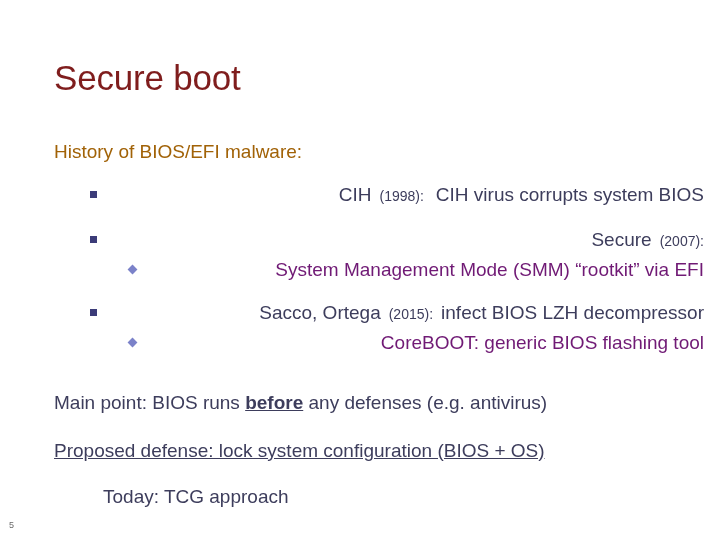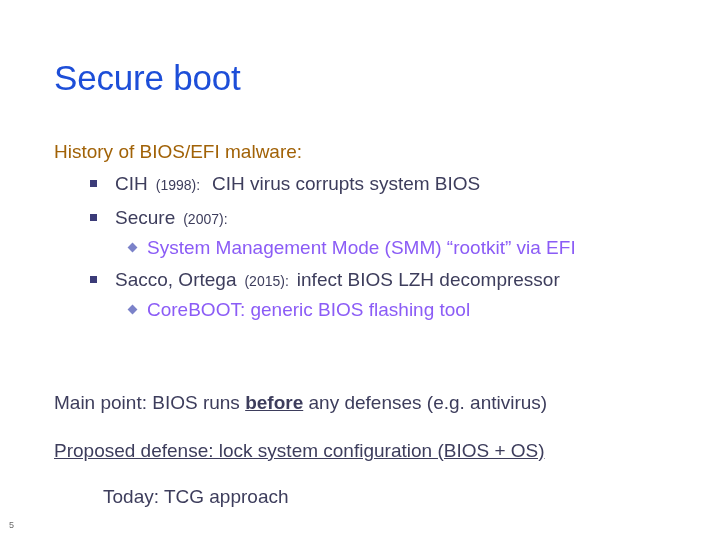--- a/index.html
+++ b/index.html
@@ -20,21 +20,21 @@
   }
 
   
   #slide-title {
     position: absolute;
     left: 54px;
     top: 58px;
     font-size: 35px;
     font-weight: 400;
     letter-spacing: -0.2px;
-    color: #1d4ed8;
+    color: #7f1d1d;
     white-space: nowrap;
   }
 
   
   #body-block {
     position: absolute;
     left: 54px;
     top: 139px;
     width: 650px;
   }
@@ -49,24 +49,25 @@
   
   .bullet-list {
     margin: 0;
     padding: 0;
     list-style: none;
   }
 
   .bullet-item {
     position: relative;
     padding-left: 61px;
-    margin-top: 5px;
+    margin-top: 16px;
     font-size: 19px;
     line-height: 27px;
     color: #3d3d5c;
+    text-align: right;
   }
 
   .bullet-item .marker {
     position: absolute;
     left: 36px;
     top: 10px;
     width: 7px;
     height: 7px;
     background: #3b3b78;
     display: block;
@@ -90,21 +91,21 @@
     list-style: none;
   }
 
   .sub-item {
     position: relative;
     padding-left: 18px;
     margin-left: 14px;
     margin-top: 1px;
     font-size: 19px;
     line-height: 27px;
-    color: #8b5cf6;
+    color: #701a75;
     white-space: nowrap;
   }
 
   .sub-item .sub-marker {
     position: absolute;
     left: 0px;
     top: 10px;
     width: 7px;
     height: 7px;
     background: #7b82c9;

